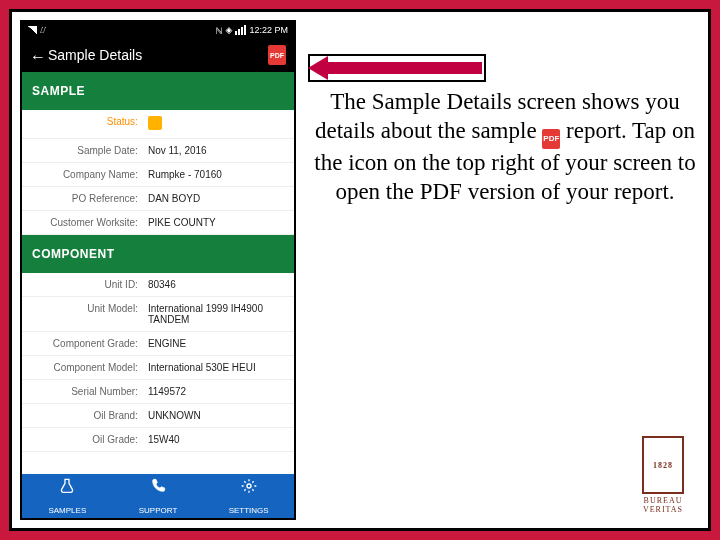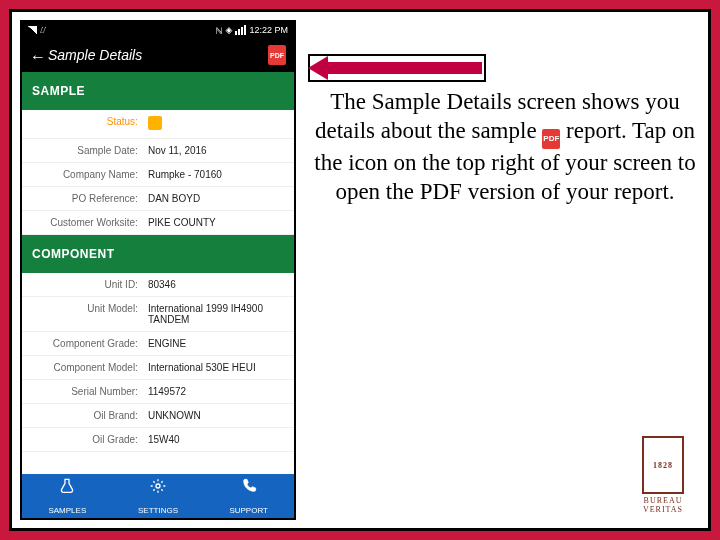--- a/index.html
+++ b/index.html
@@ -49,21 +49,21 @@
     height: 34px;
     background: #000;
     color: #fff;
     display: flex;
     align-items: center;
     padding: 0 8px;
     font-size: 14px;
     font-weight: 500;
   }
   .appbar .back { width: 18px; font-size:16px; }
-  .appbar .title { flex:1;font-style:italic; }
+  .appbar .title { flex:1; }
   .appbar .pdf {
     width: 18px; height: 20px;
     background: #e53935;
     border-radius: 2px;
     position: relative;
     color: #fff;
     font-size: 7px;
     font-weight: bold;
     display:flex;align-items:center;justify-content:center;
   }
@@ -237,34 +237,34 @@
         <span class="ic">
           <svg viewBox="0 0 24 24">
               <path d="M9 2v6l-5 9a3 3 0 0 0 2.6 4.5h10.8A3 3 0 0 0 20 17l-5-9V2z" fill="none" stroke-width="2"></path>
             </svg>
         </span>
         <span>SAMPLES</span>
       </div>
       <div class="tab">
         <span class="ic">
           <svg viewBox="0 0 24 24">
+              <path d="M6 2c-1 0-2 1-2 2 0 9 7 16 16 16 1 0 2-1 2-2v-3l-5-2-2 2c-3-1-5-3-6-6l2-2-2-5H6z" fill="#fff"></path>
+            </svg>
+        </span>
+        <span>SUPPORT</span>
+      </div>
+      <div class="tab">
+        <span class="ic">
+          <svg viewBox="0 0 24 24">
               <circle cx="12" cy="12" r="3" fill="none" stroke-width="2"></circle>
               <path d="M12 2v3M12 19v3M4 12H1M23 12h-3M5 5l2 2M17 17l2 2M19 5l-2 2M7 17l-2 2" stroke-width="2"></path>
             </svg>
         </span>
         <span>SETTINGS</span>
       </div>
-      <div class="tab">
-        <span class="ic">
-          <svg viewBox="0 0 24 24">
-              <path d="M6 2c-1 0-2 1-2 2 0 9 7 16 16 16 1 0 2-1 2-2v-3l-5-2-2 2c-3-1-5-3-6-6l2-2-2-5H6z" fill="#fff"></path>
-            </svg>
-        </span>
-        <span>SUPPORT</span>
-      </div>
     </div>
   </div>
 
   <div class="arrow-wrap">
     <div class="head"></div>
     <div class="shaft"></div>
   </div>
 
   <div class="explain">
     <span>The Sample Details screen shows you details about the sample </span><span class="pdf-inline"><span>PDF</span></span>

